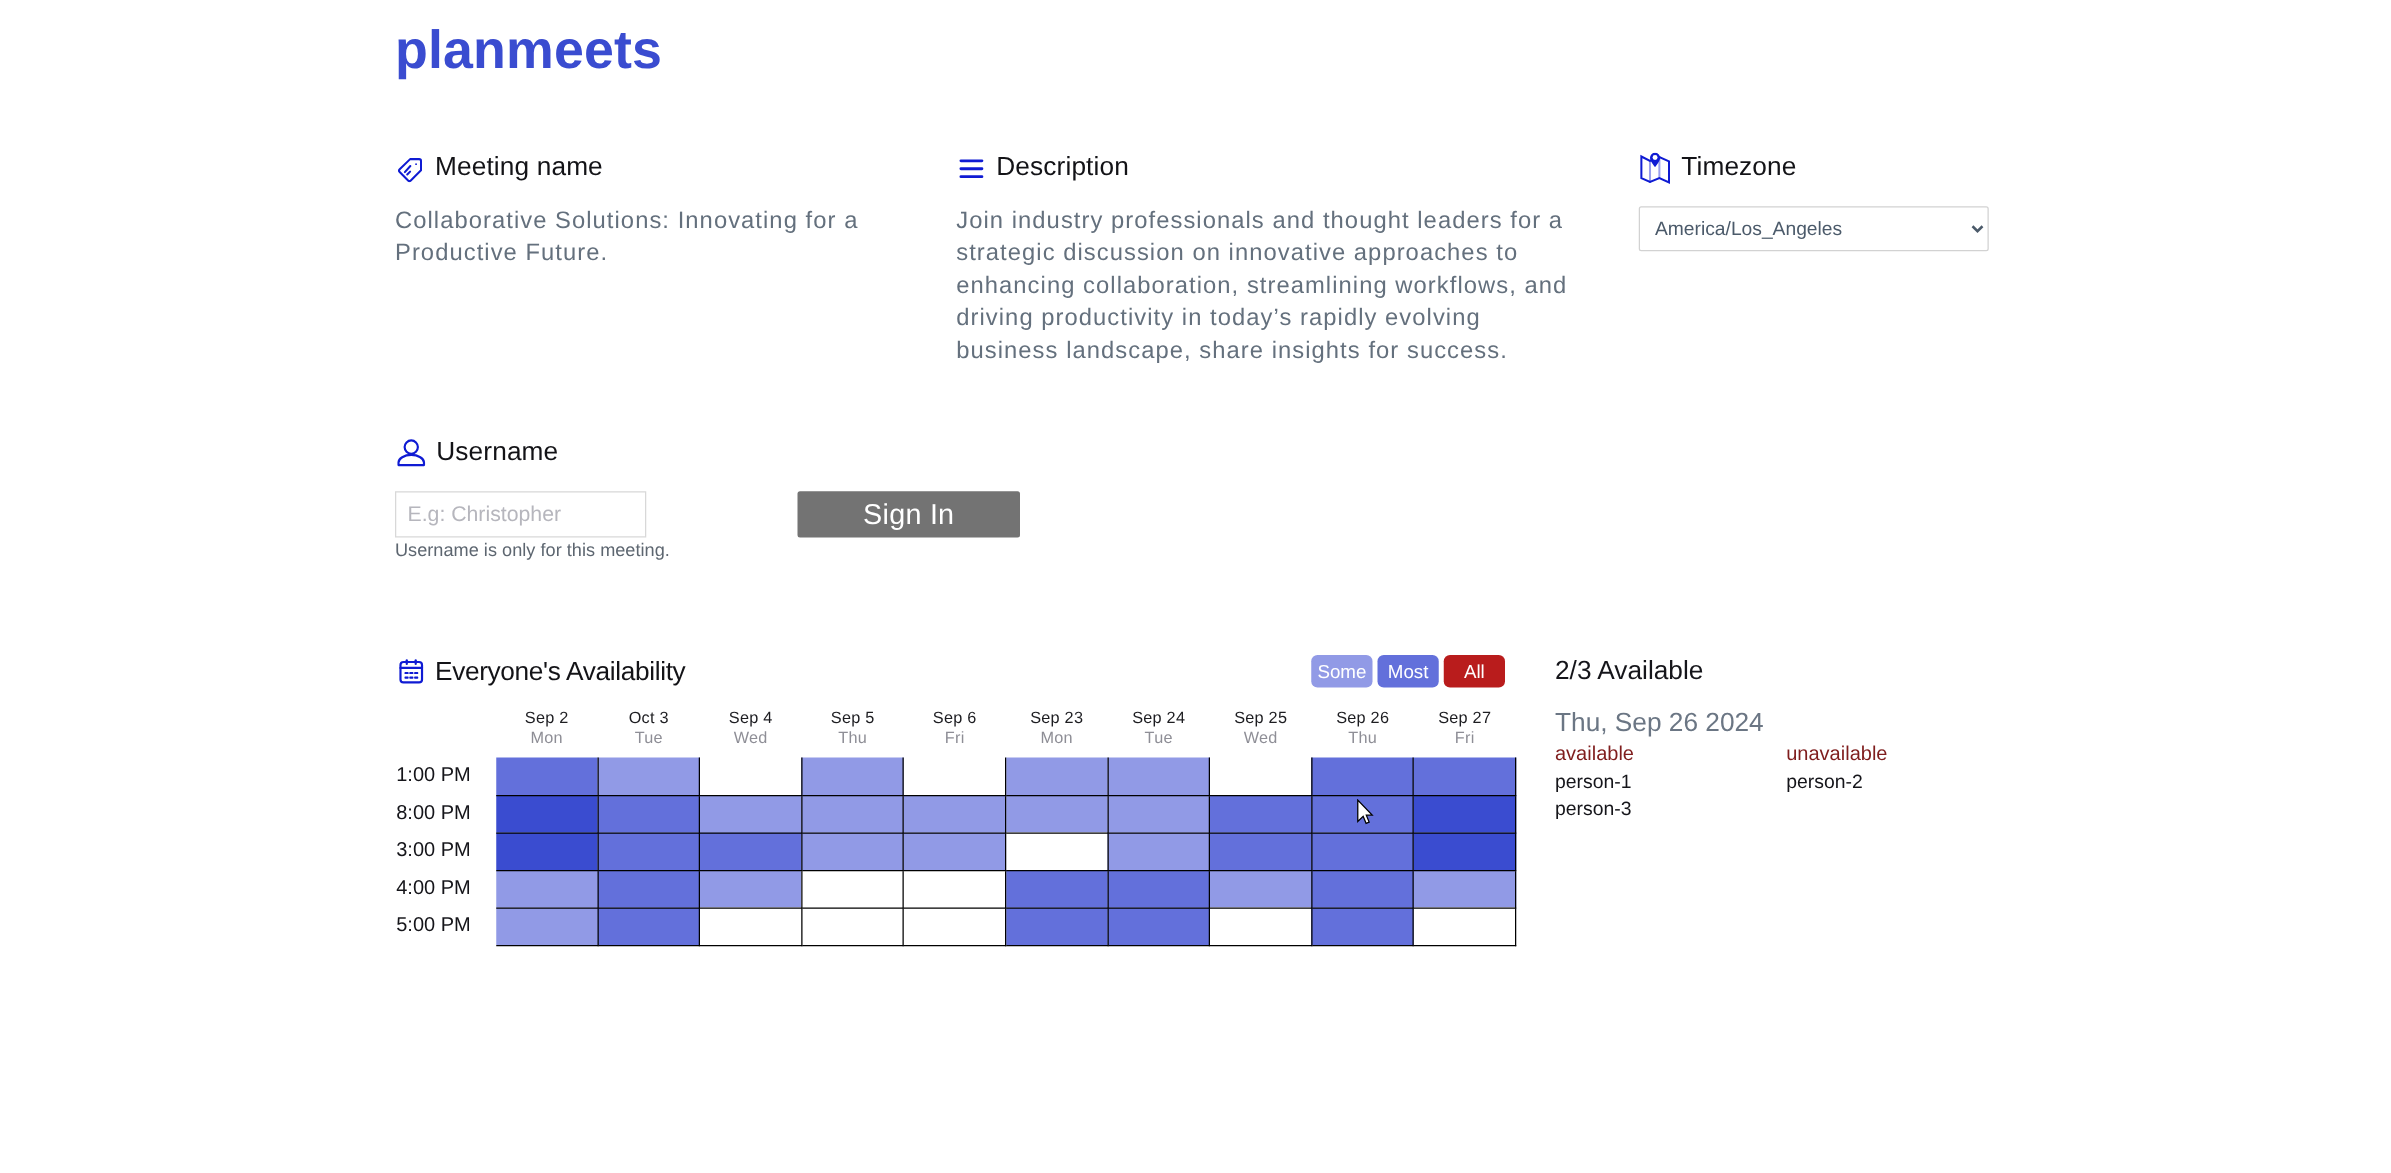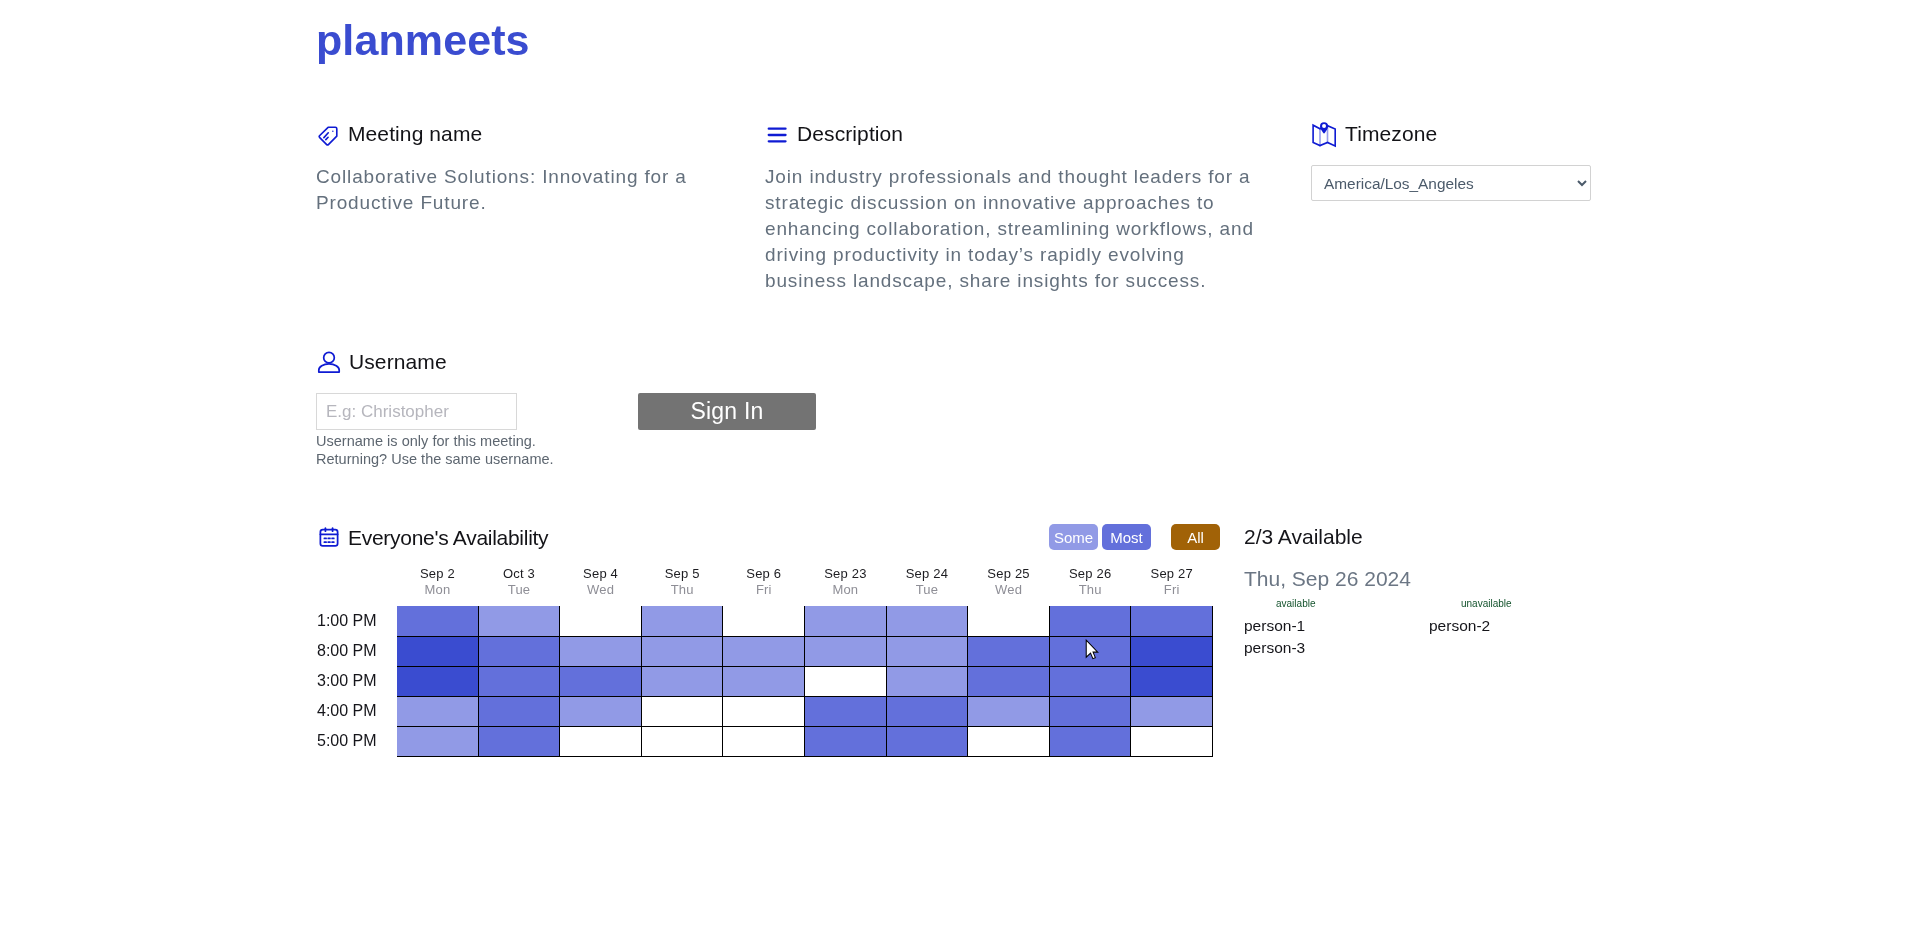--- a/index.html
+++ b/index.html
@@ -95,21 +95,21 @@
     vertical-align:middle;
   }
   td.cell { width:81.6px; height:30px; border:none; border-right:1px solid #000; border-bottom:1px solid #000; padding:0; }
 
   
   .info { position:absolute; left:1244px; top:525px; width:400px; }
   .info-h { font-size:21px; color:#15151a; }
   .info-date { font-size:21px; color:#6b7684; margin-top:18px; }
   .cols2 { display:flex; margin-top:2px; }
   .c2 { width:185px; }
-  .c2 .lab { font-size:10px; color:#14532d; line-height:22px;margin-left:32px; }
+  .c2 .lab { font-size:16px; color:#7f1d1d; line-height:22px; }
   .c2 .nm { font-size:15.5px; color:#15151a; line-height:22px; }
 
   .cursor { position:absolute; left:1085px; top:639px; width:15px; height:20.6px; }
 </style>
 </head>
 <body>
 
 <div class="page">
 
   <div class="brand">planmeets</div>
@@ -167,21 +167,20 @@
           <path d="M2.6 21.3 v-1.9 C2.6 16.4 6.8 13.8 12 13.8 s9.4 2.6 9.4 5.6 v1.9 Z"></path>
         </svg>
       </span>
       <span class="ttl">Username</span>
     </div>
     <div class="signin-row">
       <input class="uname-input" type="text" placeholder="E.g: Christopher" style="">
       <button class="btn-signin">Sign In</button>
     </div>
     <div class="hint h1">Username is only for this meeting.</div>
-    <div class="hint">Returning? Use the same username.</div>
   </div>
 
   <div class="avail">
     <div class="avail-head sec-head">
       <span class="ico ico-cal">
         <svg viewBox="0 0 24 24" fill="none" stroke="currentColor" stroke-width="1.9" stroke-linecap="round" stroke-linejoin="round">
           <line x1="8.1" y1="2.4" x2="8.1" y2="5.6"></line>
           <line x1="15.9" y1="2.4" x2="15.9" y2="5.6"></line>
           <rect x="2.6" y="3.9" width="18.8" height="17.8" rx="2.6" ry="2.6"></rect>
           <line x1="2.6" y1="9.1" x2="21.4" y2="9.1"></line>
@@ -193,21 +192,21 @@
           <rect x="14.5" y="16.6" width="3.6" height="1.9" rx="0.6" fill="currentColor" stroke="none"></rect>
         </svg>
       </span>
       <span class="ttl ttl-avail">Everyone's Availability</span>
     </div>
   </div>
 
   <div class="filters">
       <button class="fbtn" style="background: rgb(145, 154, 230);">Some</button>
       <button class="fbtn" style="background: rgb(99, 112, 219);">Most</button>
-      <button class="fbtn" style="background: #a16207; margin-left: 16px;">All</button>
+      <button class="fbtn" style="background: #b91c1c;">All</button>
     </div>
 
   <div class="grid-wrap">
     <table class="gridtbl">
       <thead>
           <tr>
             <th></th>
             <th class="dh">
               <div class="d1">Sep 2</div>
               <div class="d2">Mon</div>

